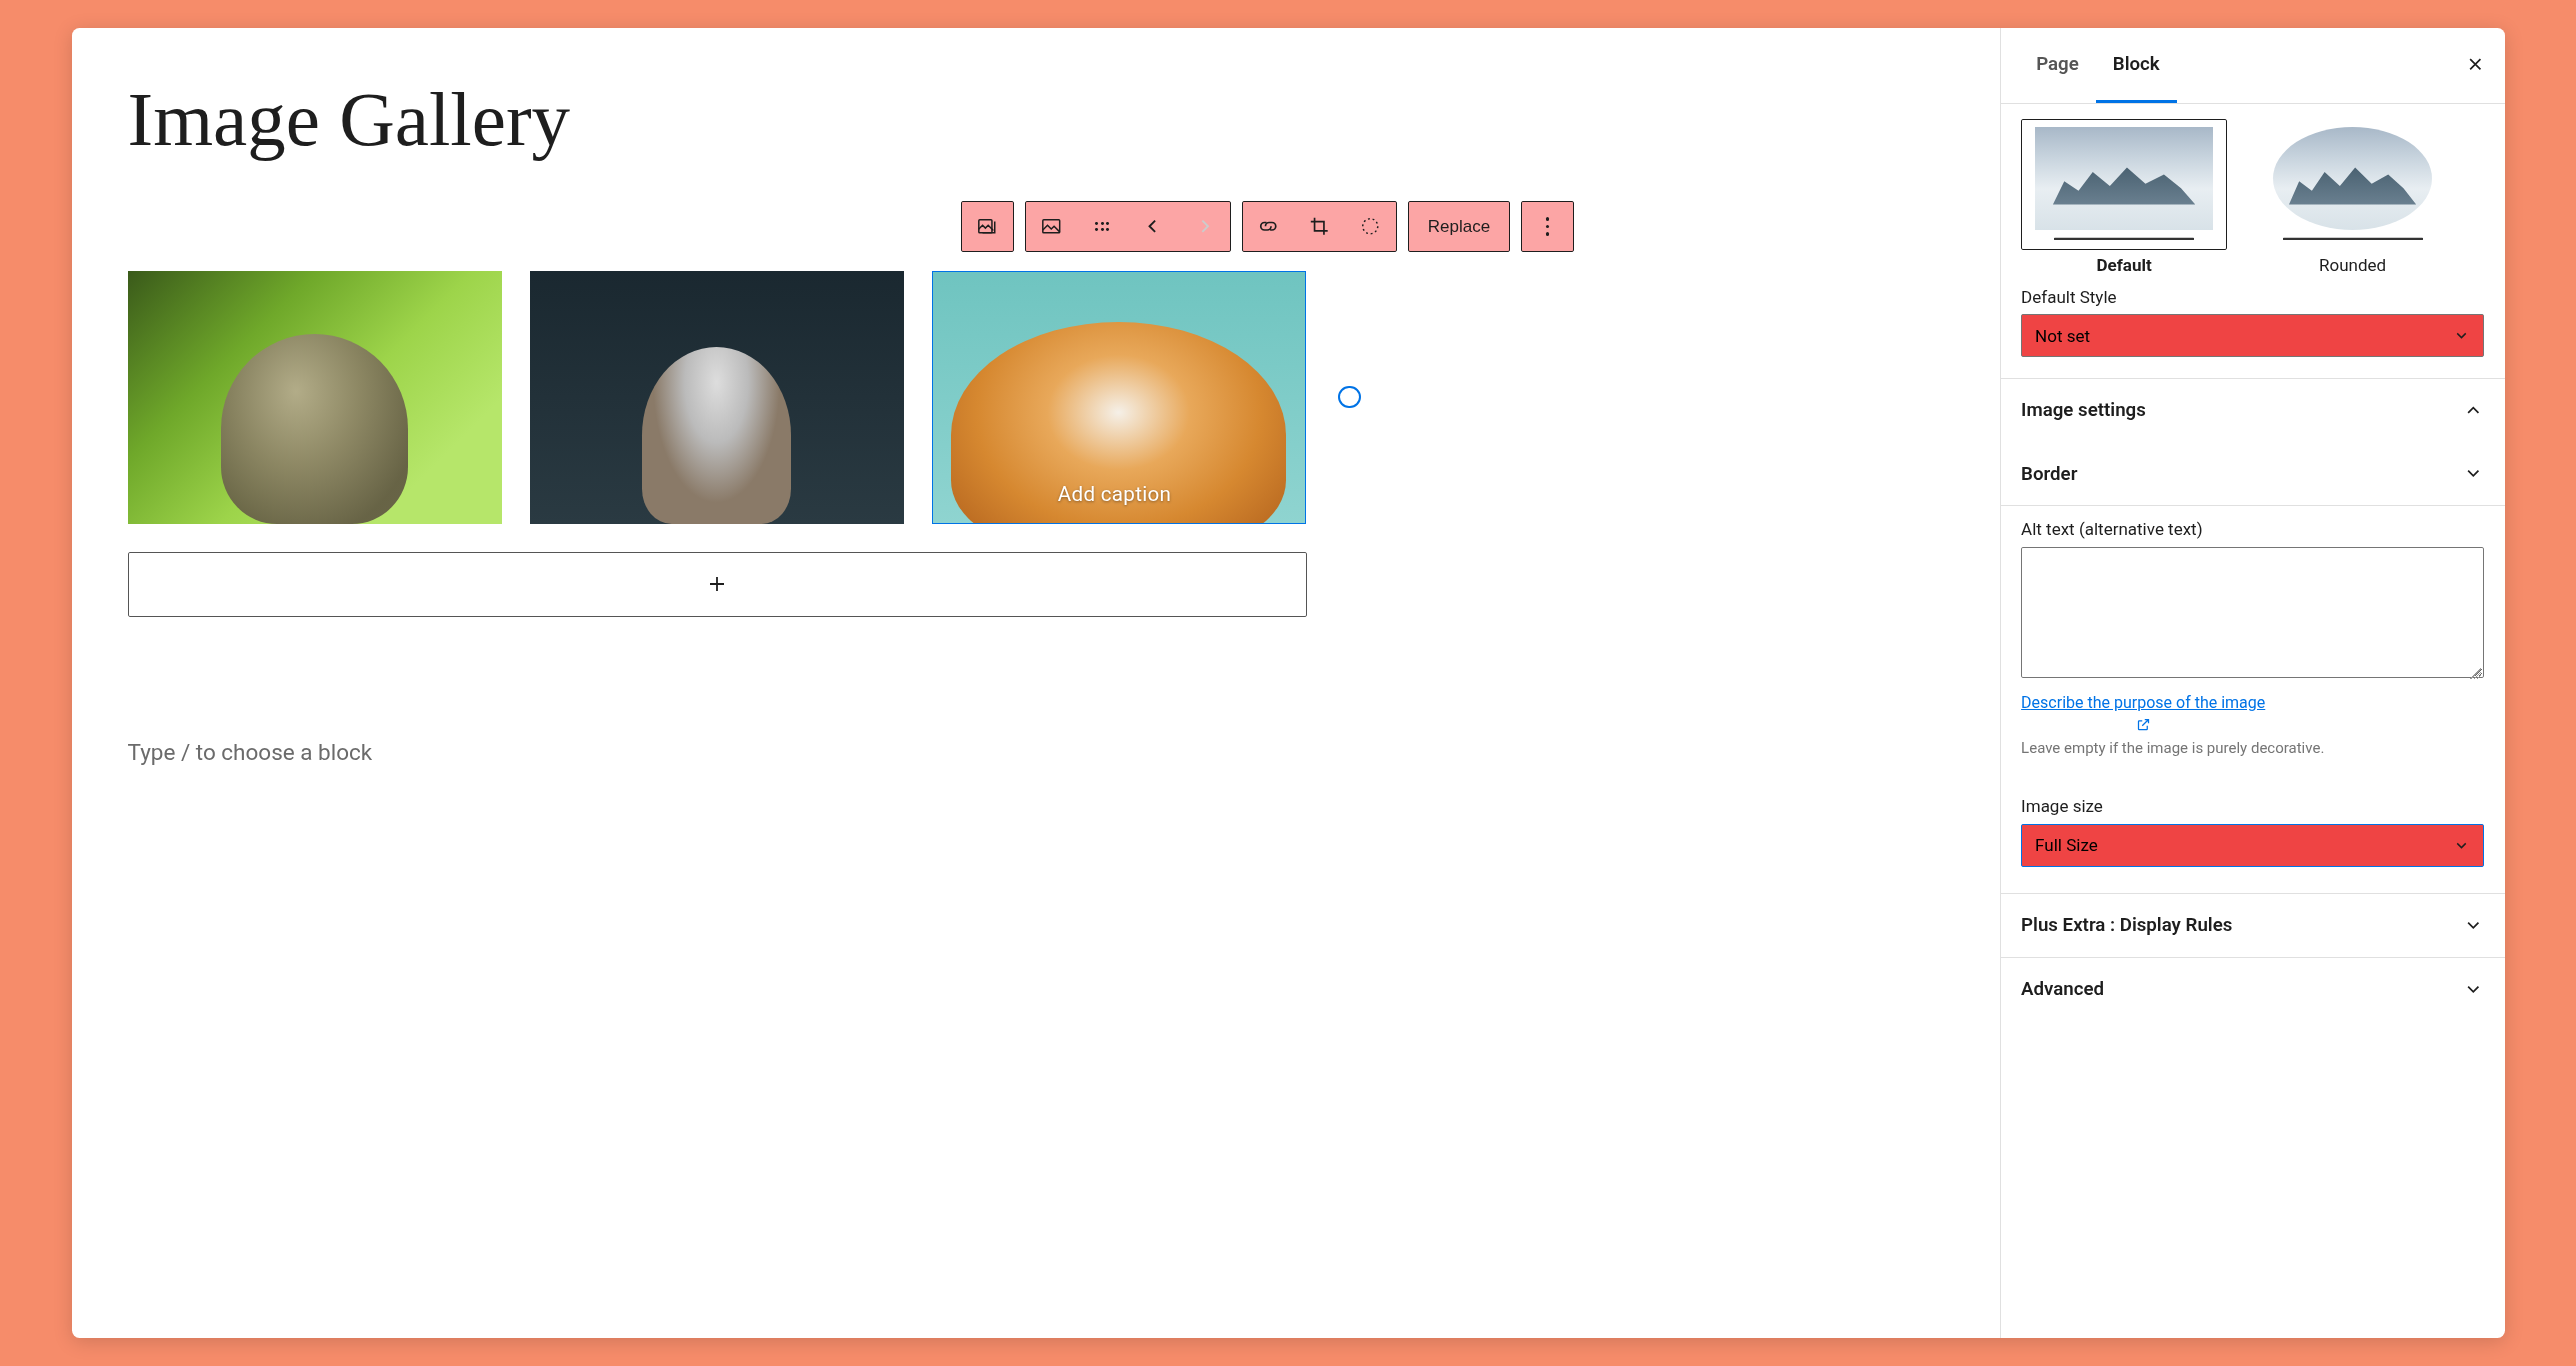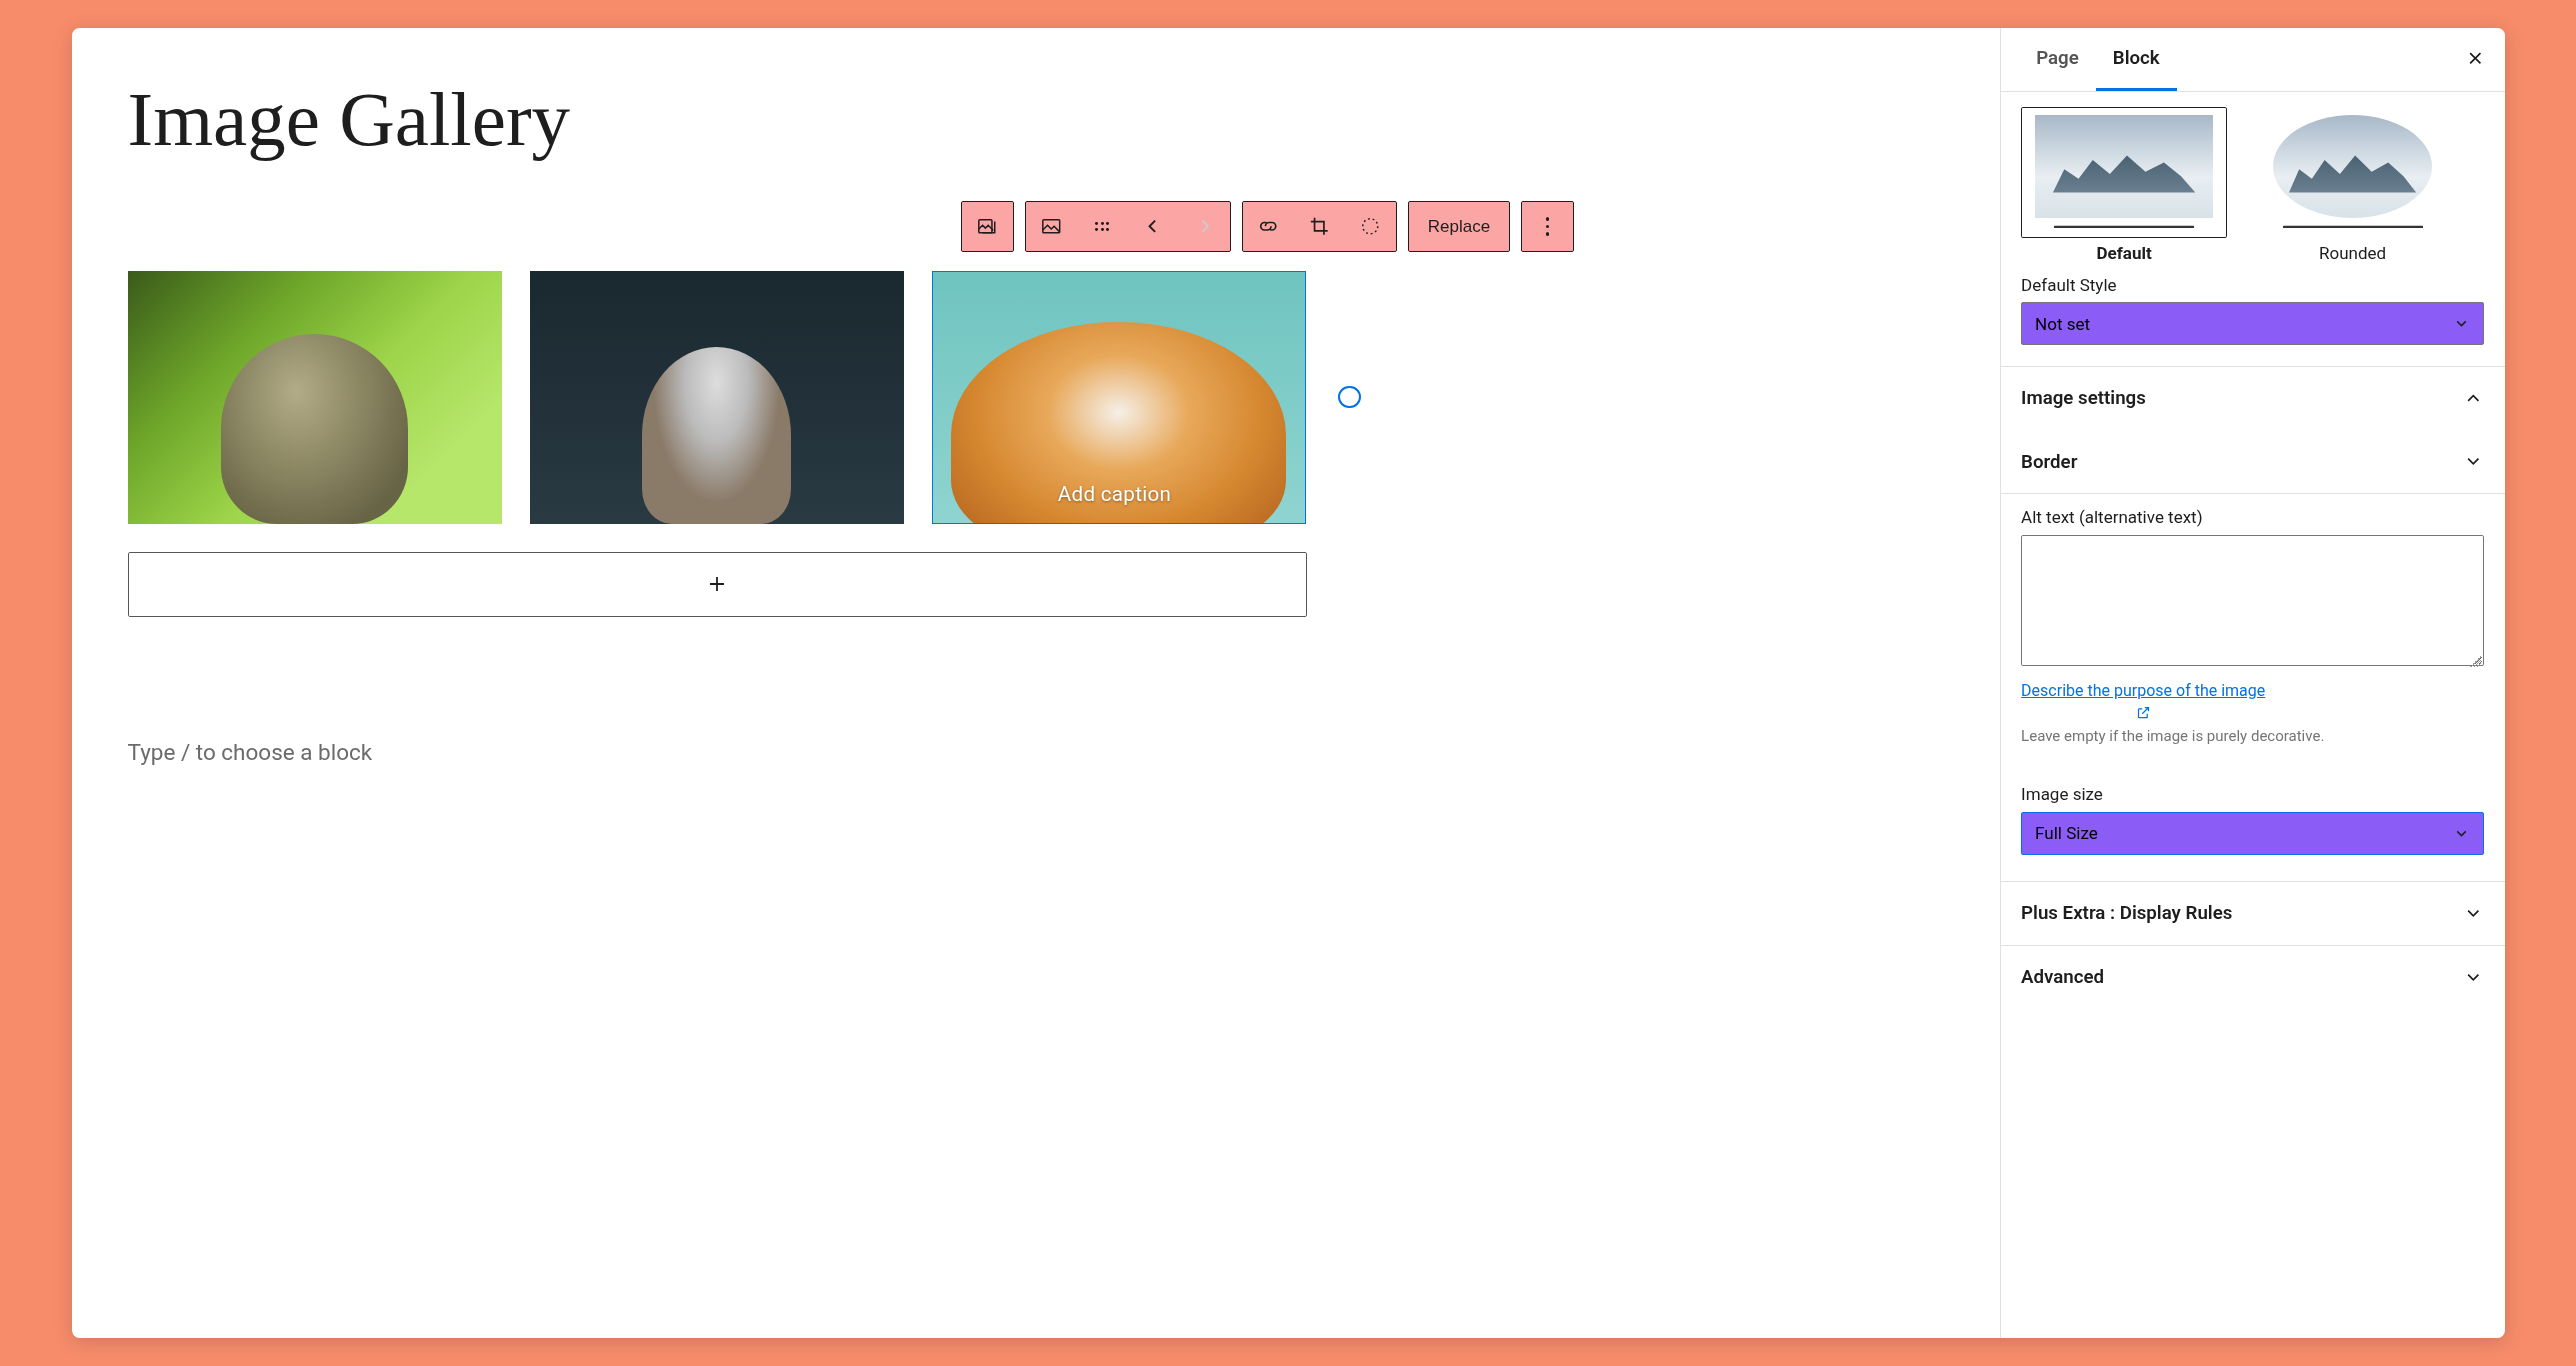--- a/index.html
+++ b/index.html
@@ -136,21 +136,21 @@
   .sidebar {
     width: 505px;
     border-left: 0.9px solid #e0e0e0;
     display:flex; flex-direction:column;
     overflow-y:auto;
   }
   .sidebar-tabs {
     display:flex; align-items:center;
     padding: 0 18.7px;
     border-bottom: 0.9px solid #e0e0e0;
-    height: 64px;
+    height: 76px;
   }
   .tab {
     padding: 0 17px;
     height:100%;
     display:flex; align-items:center;
     font-size: 18.7px;
     font-weight:600;
     color:#555;
     cursor:pointer;
     border-bottom: 3.7px solid transparent;
@@ -184,21 +184,21 @@
     transform: scaleY(0.4);
   }
   .style-label { margin-top:5.6px; font-size:17px; color:#1e1e1e; }
   .style-option.active .style-label { font-weight:700; }
   .field-label { font-size:17px; color:#1e1e1e; margin-bottom:7.5px; display:block; }
   .select {
     width:100%; height:43px;
     border:0.9px solid #757575; border-radius:1.9px;
     padding: 0 13px; font-size:17px;
     display:flex; align-items:center; justify-content:space-between;
-    background:#8b5cf6; cursor:pointer;
+    background:#ef4444; cursor:pointer;
   }
   .select.focus { border:1.9px solid #0073e6; }
   .select svg { width:17px; height:17px; }
   .section-header {
     display:flex; align-items:center; justify-content:space-between;
     padding: 20.6px;
     font-size:18.7px; font-weight:600; color:#1e1e1e;
     border-bottom:0.9px solid #e0e0e0;
     cursor:pointer;
   }

